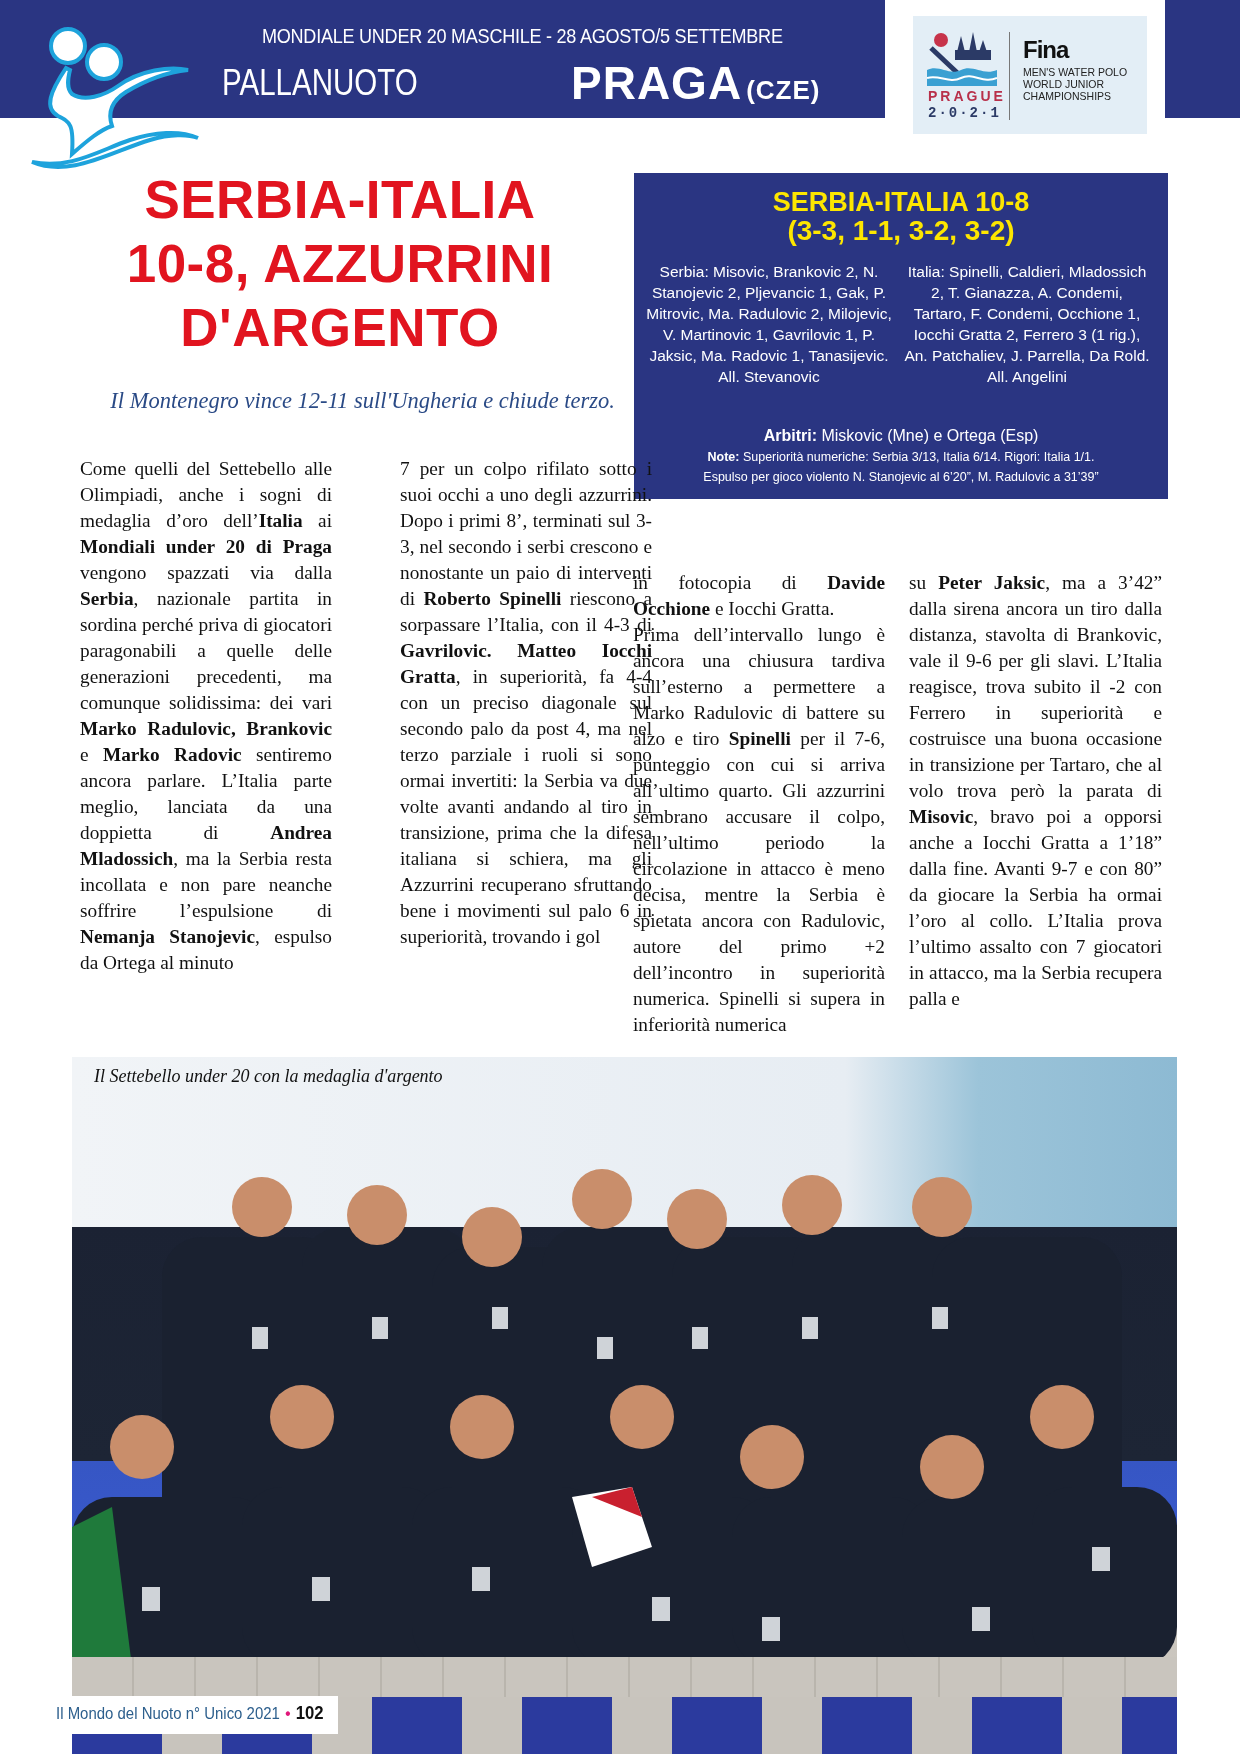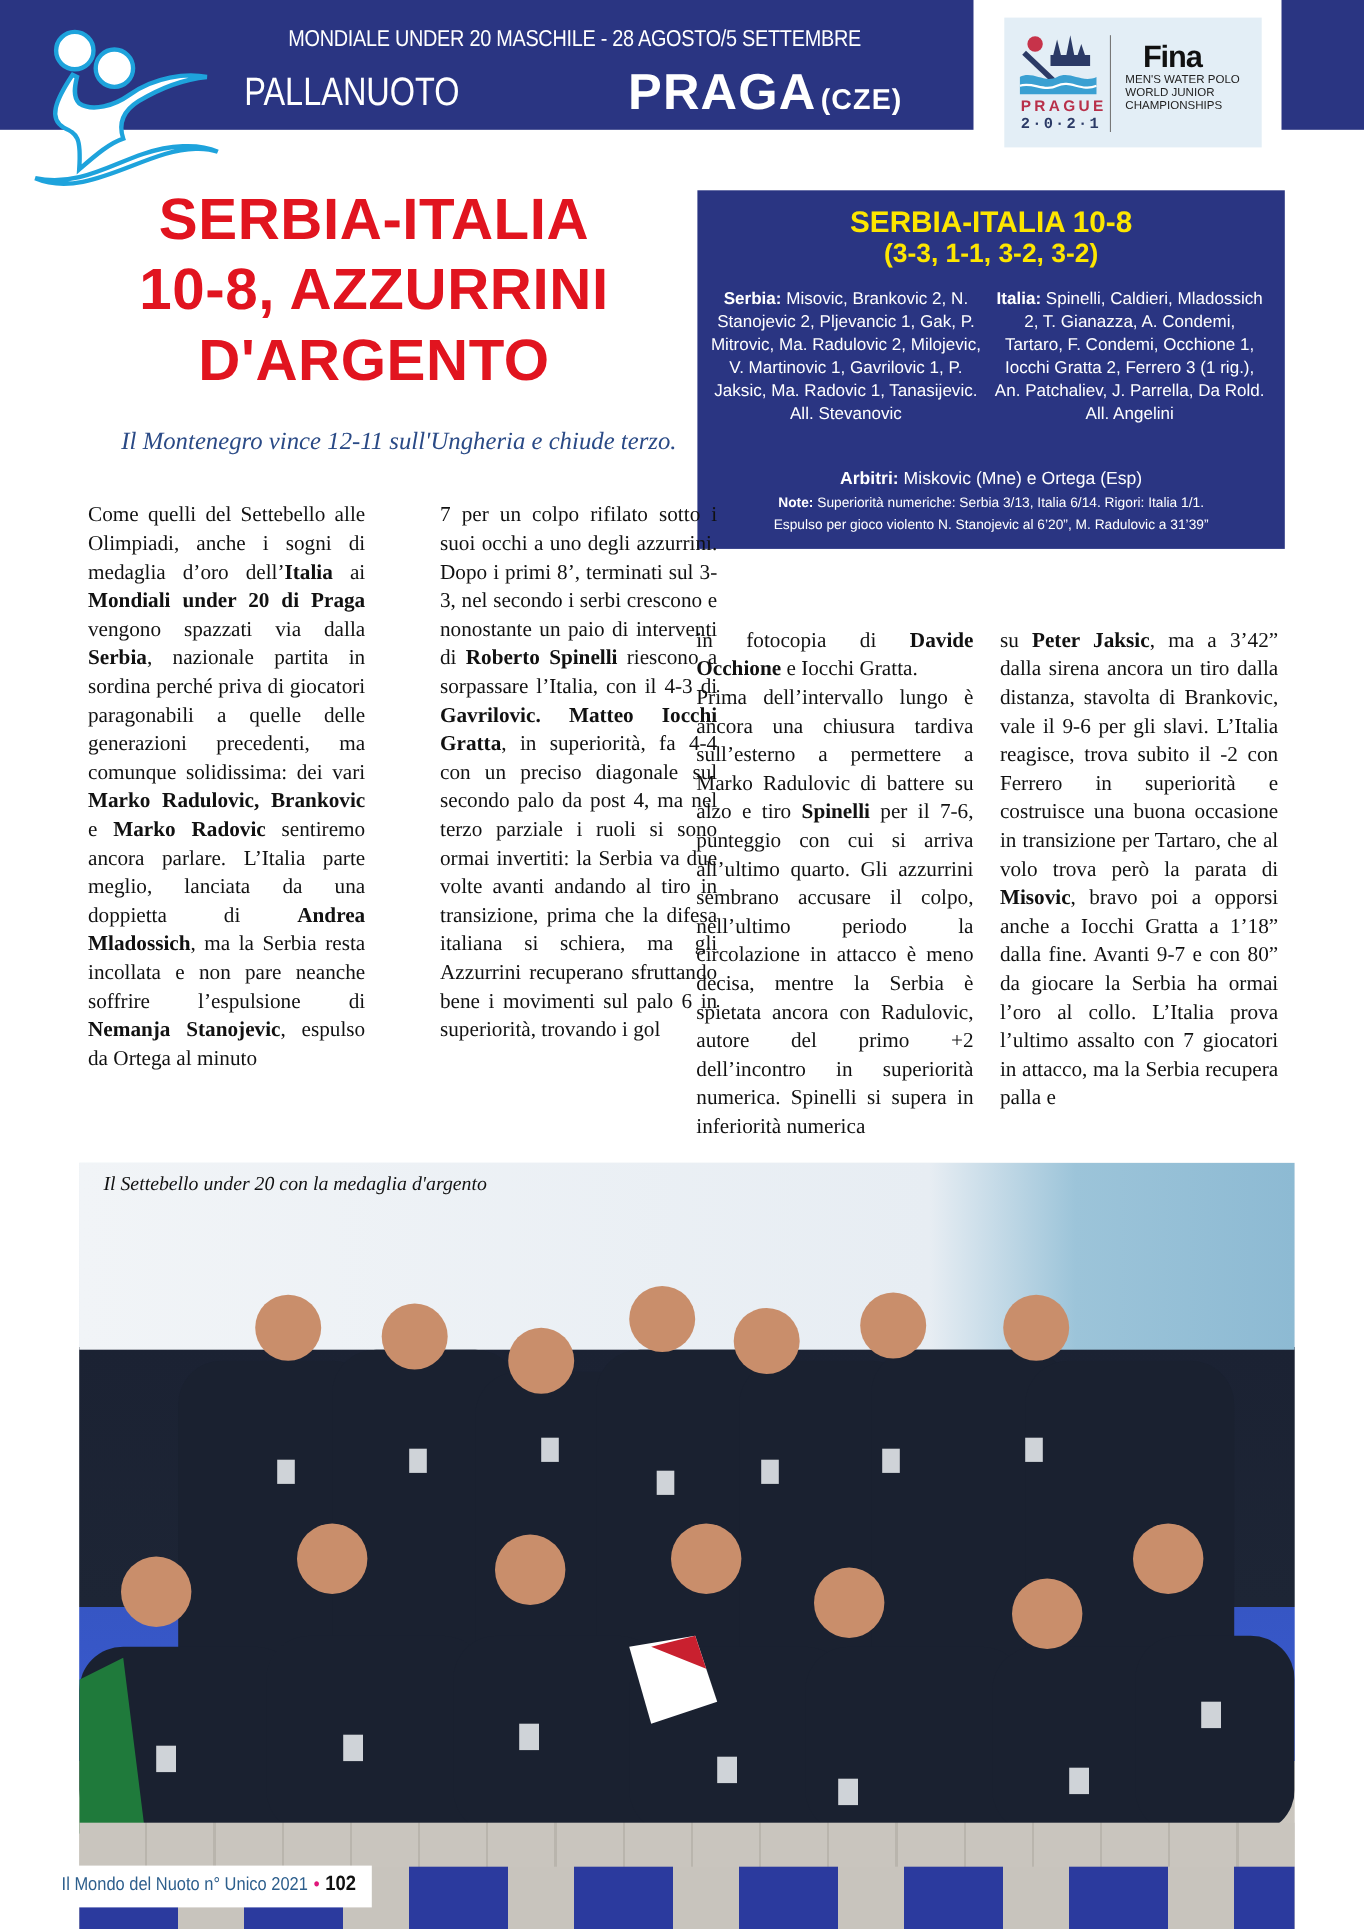--- a/index.html
+++ b/index.html
@@ -8,32 +8,32 @@
   .header-sub{position:absolute;left:262px;top:24px;font-family:"Liberation Sans",sans-serif;font-size:21px;color:#fff;letter-spacing:-0.3px;transform:scaleX(0.86);transform-origin:left top;white-space:nowrap;font-weight:300;}
   .header-section{position:absolute;left:222px;top:62px;font-family:"Liberation Sans",sans-serif;font-size:36px;color:#fff;transform:scaleX(0.82);transform-origin:left top;white-space:nowrap;}
   .header-city{position:absolute;left:571px;top:56px;font-family:"Liberation Sans",sans-serif;font-weight:bold;font-size:46px;color:#fff;letter-spacing:1px;white-space:nowrap;}
   .header-country{font-size:26px;letter-spacing:1px;margin-left:4px;}
   .logo-box{position:absolute;left:885px;top:0;width:280px;height:148px;background:#fff;}
   .logo-inner{position:absolute;left:28px;top:16px;width:234px;height:118px;background:#e3eef6;}
   .logo-art{position:absolute;left:14px;top:14px;width:70px;height:56px;}
   .logo-prague{position:absolute;left:15px;top:72px;font-family:"Liberation Sans",sans-serif;font-weight:bold;font-size:14px;color:#b8304a;letter-spacing:3px;text-align:right;}
   .logo-year{position:absolute;left:15px;top:89px;font-family:Liberation Mono, monospace;font-weight:bold;font-size:14px;color:#2b3a66;letter-spacing:2px;}
   .logo-divider{position:absolute;left:96px;top:16px;width:1px;height:88px;background:#777;}
-  .logo-fina{position:absolute;left:110px;top:20px;font-family:"Liberation Sans",sans-serif;font-weight:bold;font-size:28px;color:#111;letter-spacing:-1px;margin-left:16px;}
+  .logo-fina{position:absolute;left:110px;top:20px;font-family:"Liberation Sans",sans-serif;font-weight:bold;font-size:24px;color:#111;letter-spacing:-1px;}
   .logo-text{position:absolute;left:110px;top:50px;font-family:"Liberation Sans",sans-serif;font-size:10.5px;line-height:12px;color:#222;}
   .section-logo{position:absolute;left:30px;top:22px;width:170px;height:150px;}
 
   .title{position:absolute;left:70px;top:168px;width:540px;text-align:center;font-family:"Liberation Sans",sans-serif;font-weight:bold;color:#e1141f;font-size:53px;line-height:64px;letter-spacing:0.5px;}
   .subtitle{position:absolute;left:70px;top:388px;width:545px;text-align:right;font-style:italic;font-size:22.5px;color:#2a4a86;white-space:nowrap;}
 
   .scorebox{position:absolute;left:634px;top:173px;width:534px;height:326px;background:#2a3582;color:#fff;font-family:"Liberation Sans",sans-serif;}
   .sb-title{position:absolute;left:0;top:14px;width:100%;text-align:center;color:#fde600;font-weight:bold;font-size:27px;line-height:30px;}
-  .sb-partials{position:absolute;left:0;top:44px;width:100%;text-align:center;color:#fde600;font-weight:bold;font-size:24px;line-height:28px;}
+  .sb-partials{position:absolute;left:0;top:44px;width:100%;text-align:center;color:#fde600;font-weight:bold;font-size:28px;line-height:28px;}
   .sb-team{position:absolute;top:88px;width:246px;text-align:center;font-size:15.5px;line-height:21px;}
-  .sb-team b{font-weight:bold;}
+  .sb-team b{font-weight:normal;}
   .sb-serbia{left:12px;}
   .sb-italia{left:270px;}
   .sb-ref{position:absolute;left:0;top:253px;width:100%;text-align:center;font-size:16px;line-height:20px;}
   .sb-note{position:absolute;left:0;top:274px;width:100%;text-align:center;font-size:12.5px;line-height:20px;}
 
   .col{position:absolute;top:456px;width:252px;font-size:19.3px;line-height:26px;text-align:justify;hyphens:none;}
   .col b{font-weight:bold;}
   .c1{left:80px;}
   .c2{left:357px;margin-left:43px;}
   .c3{left:633px;top:570px;}

